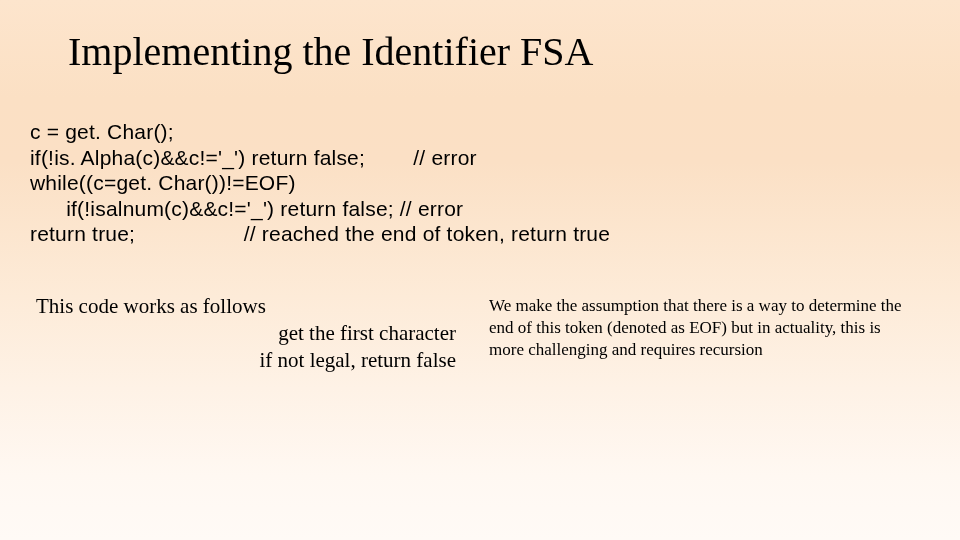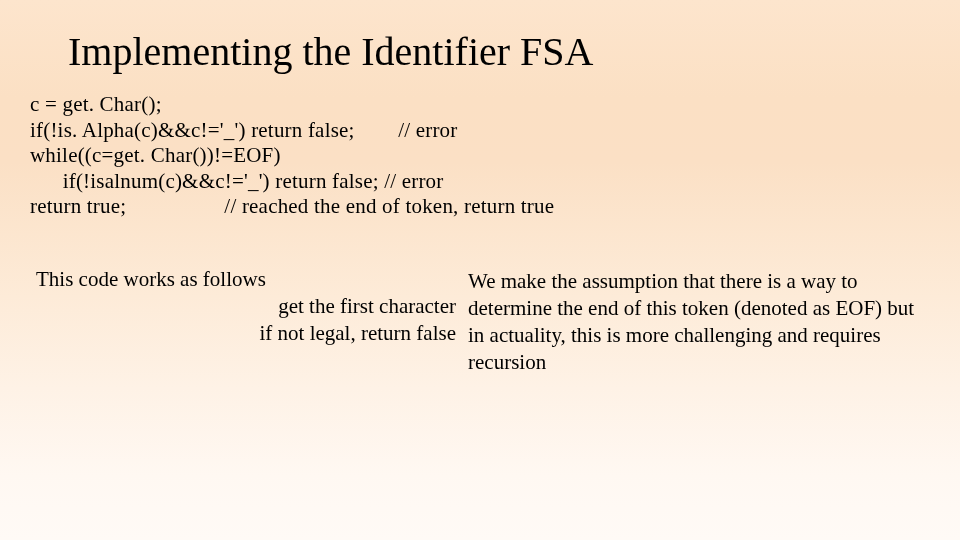--- a/index.html
+++ b/index.html
@@ -15,41 +15,41 @@
     padding: 24px 36px 0 36px;
     position: relative;
   }
   .title {
     font-size: 40px;
     font-weight: 400;
     margin-left: 32px;
     margin-top: 4px;
   }
   .code {
-    font-family: Liberation Serif, serif;
+    font-family: Liberation Sans, sans-serif;
     font-size: 21px;
     white-space: pre;
-    margin-top: 17px;
+    margin-top: 44px;
     margin-left: -6px;
     line-height: 1.22;
     letter-spacing: 0.2px;
   }
   .lower {
     display: flex;
     margin-top: 46px;
-    gap: 12px;
+    gap: 33px;
   }
   .left-col {
     flex: 0 0 420px;
     font-size: 21px;
     line-height: 1.28;
   }
   .right-col {
     flex: 1 1 auto;
-    font-size: 21px;
+    font-size: 17px;
     line-height: 1.28;
     padding-top: 2px;
     padding-right: 8px;
   }
   .indent1 { padding-left: 62px; text-align: right; }
   .indent2 { padding-left: 126px; }
 </style>
 </head>
 <body>
 

